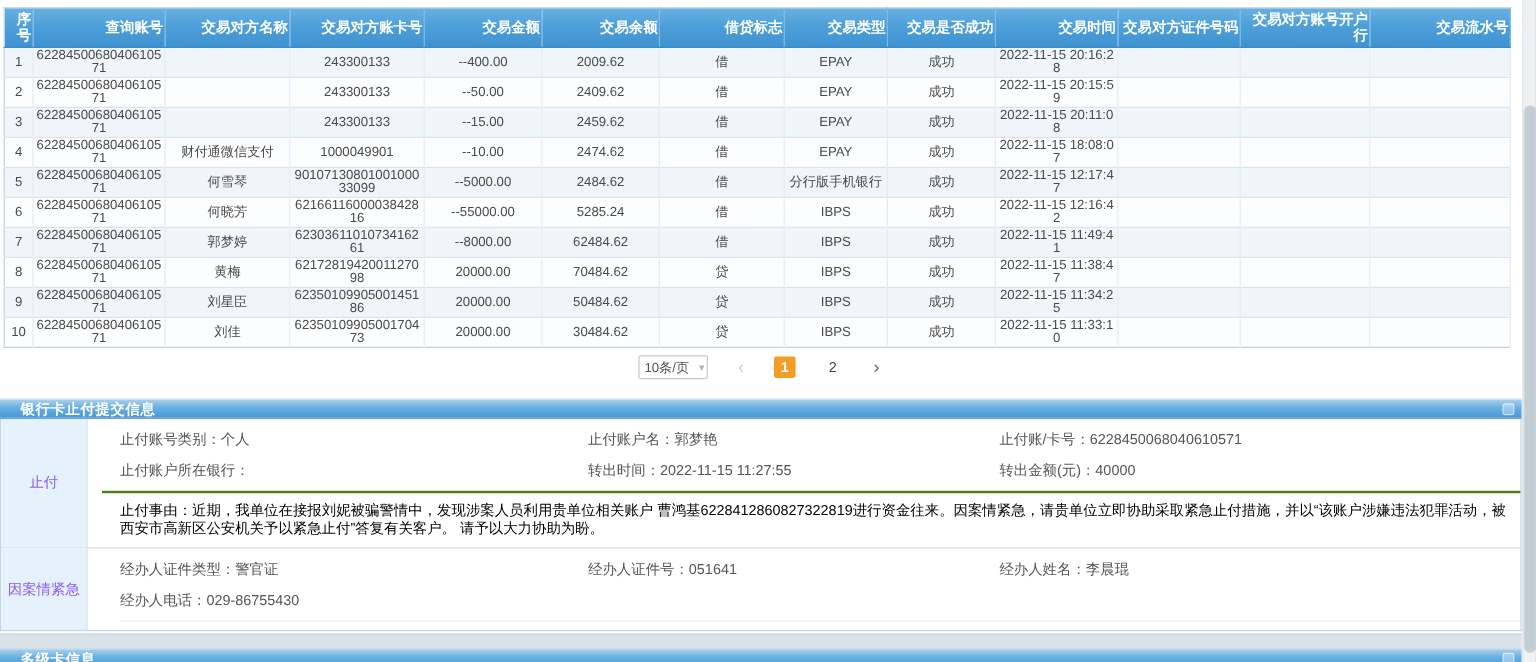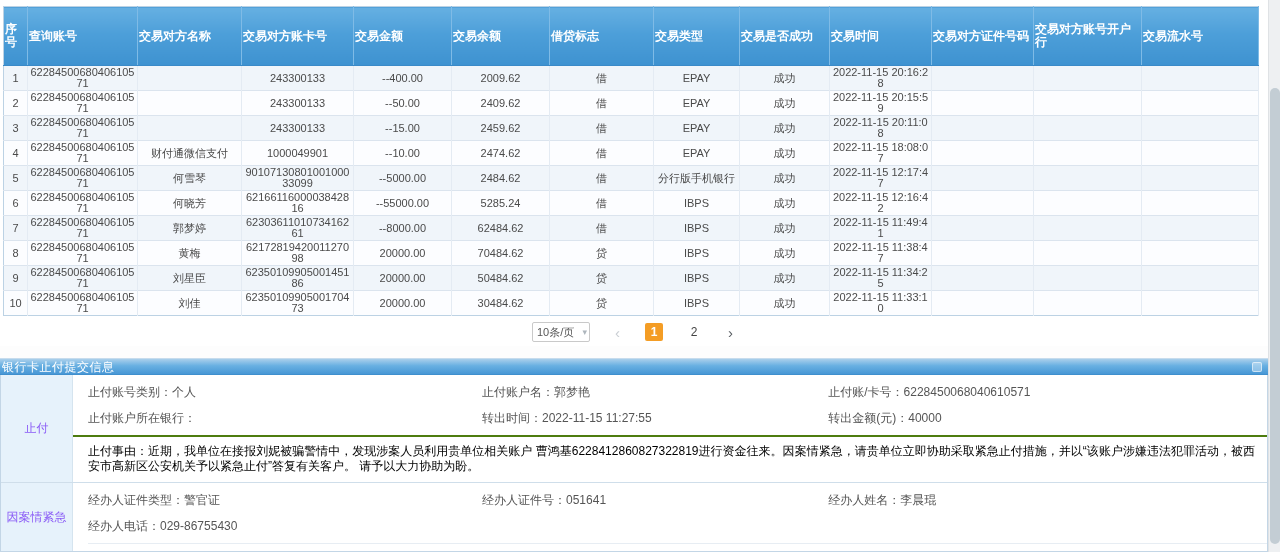--- a/index.html
+++ b/index.html
@@ -21,21 +21,21 @@
     background: #c3cdd4; border-radius: 5px;
   }
 
   
   table { border-collapse: collapse; table-layout: fixed; background: #fff; }
   #txn-table { width: 1255px; margin: 3px 0 0 3px; border: 1px solid #bcd2e4; }
   th {
     background: linear-gradient(180deg, #66b0e2 0%, #4d9fd9 45%, #3e92d0 100%);
     color: #fff; font-weight: bold; font-size: 12px;
     border-right: 1px solid #7fbbe6; border-bottom: 1px solid #3a8ac8;
-    padding: 16px 1px; text-align: left; word-break: break-all; line-height: 13px;
+    padding: 3px 1px; text-align: right; word-break: break-all; line-height: 13px;
   }
   #txn-table th { height: 25px; }
   td {
     border-right: 1px solid #e4ebf3; border-top: 1px solid #dbe4ee;
     text-align: center; padding: 1px 2px; word-break: break-all;
     line-height: 11px; height: 21px; color: #4a4a4a;
   }
   #txn-table tbody tr:nth-child(odd)  { background: #f0f5fa; }
   #txn-table tbody tr:nth-child(even) { background: #fcfdff; }
 
@@ -61,41 +61,41 @@
     background: #f49d25; color: #fff; font-weight: bold; border-radius: 2px;
   }
 
   
   .section-bar {
     position: relative; height: 17px; margin-top: 0;
     background: linear-gradient(180deg, #aacfeb 0%, #68b0e2 45%, #4897d5 100%);
     border-top: 1px solid #c7dced; border-bottom: 1px solid #3f8fcd;
   }
   .section-bar .bar-title {
-    position: absolute; left: 2px; top: 1px; color: #fff; font-weight: normal;
+    position: absolute; left: 17px; top: 1px; color: #fff; font-weight: bold;
     font-size: 12px; line-height: 15px; letter-spacing: 0.5px;
   }
   .section-bar .collapse-icon {
     position: absolute; right: 6px; top: 3px; width: 10px; height: 10px;
     background: rgba(255,255,255,0.35); border: 1px solid rgba(255,255,255,0.55);
     border-radius: 2px; cursor: pointer;
   }
 
   
   .panel {
     margin: 0; border: 1px solid #c3d6e6; border-top: none; background: #fff;
   }
   .panel-row { display: flex; border-bottom: 1px solid #cfdeea; }
   .panel-row:last-child { border-bottom: none; }
   .panel-label {
     flex: 0 0 72px; background: #e6f2fb; color: #8b5cf6; font-size: 12px;
     display: flex; align-items: center; justify-content: center;
     border-right: 1px solid #d5e4ef;
   }
-  .panel-content { flex: 1; font-size: 12px; color: #555; }
+  .panel-content { flex: 1; font-size: 12px; color: #555; padding-left: 12px; }
   .fields-grid { display: grid; grid-template-columns: 33% 29% 38%; padding: 4px 0; }
   .fields-grid .field { padding: 6px 10px 6px 15px; line-height: 14px; }
   .reason-block {
     border-top: 2px solid #4d7c0f; padding: 7px 12px 8px 15px;
     line-height: 15px; color: #000000; text-align: justify;
   }
   .panel-pad-bottom { height: 8px; border-top: 1px solid #e7edf3; margin: 0 0 0 15px; }
 
   .band { height: 12px; background: #d9e1e9; border-top: 1px solid #c9d2db; margin-top: 2px; }
   .gap-top { height: 3px; background: #fff; }

